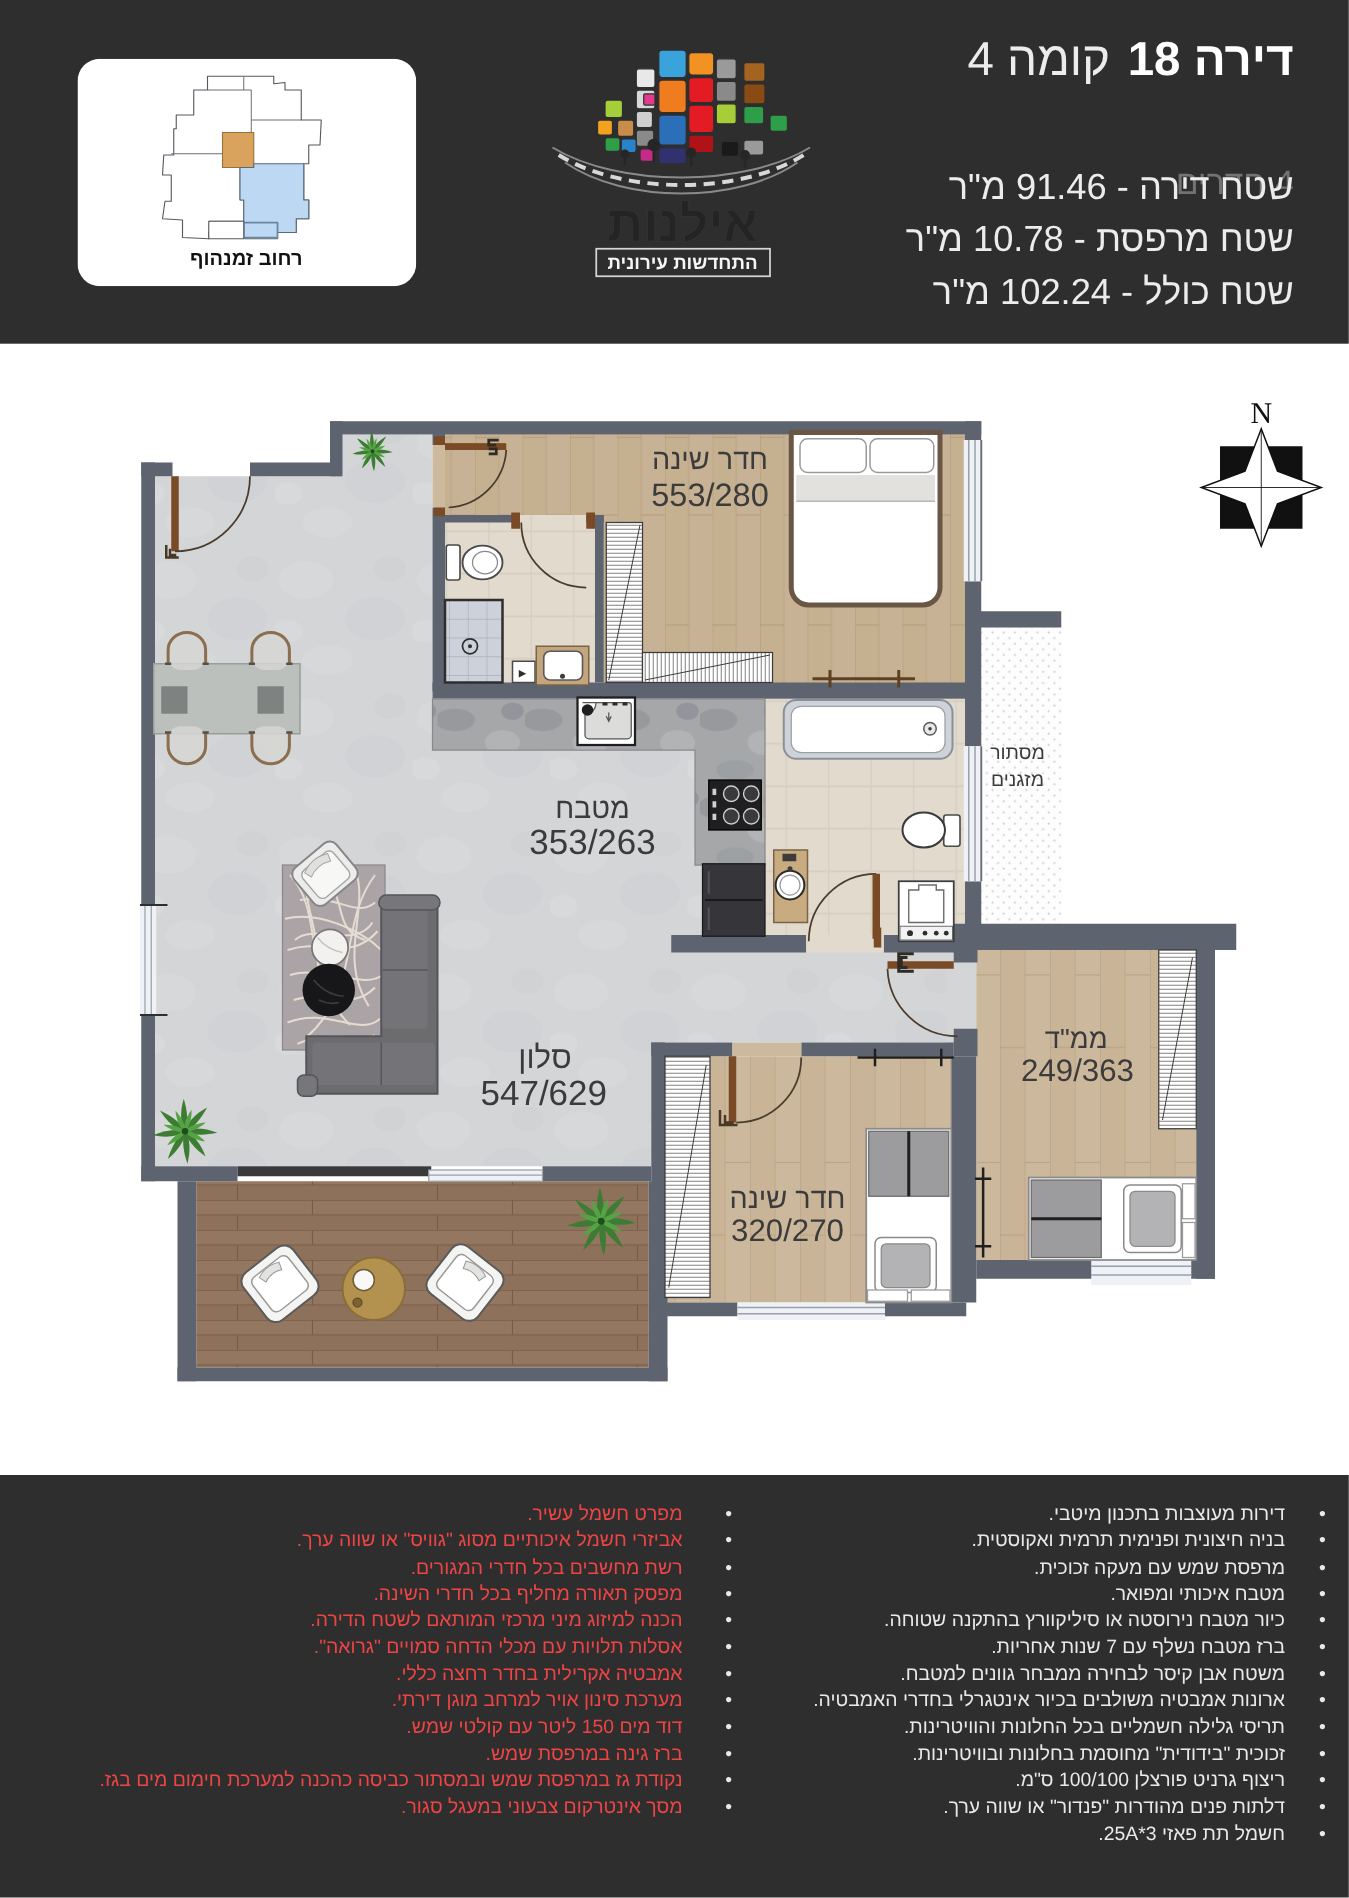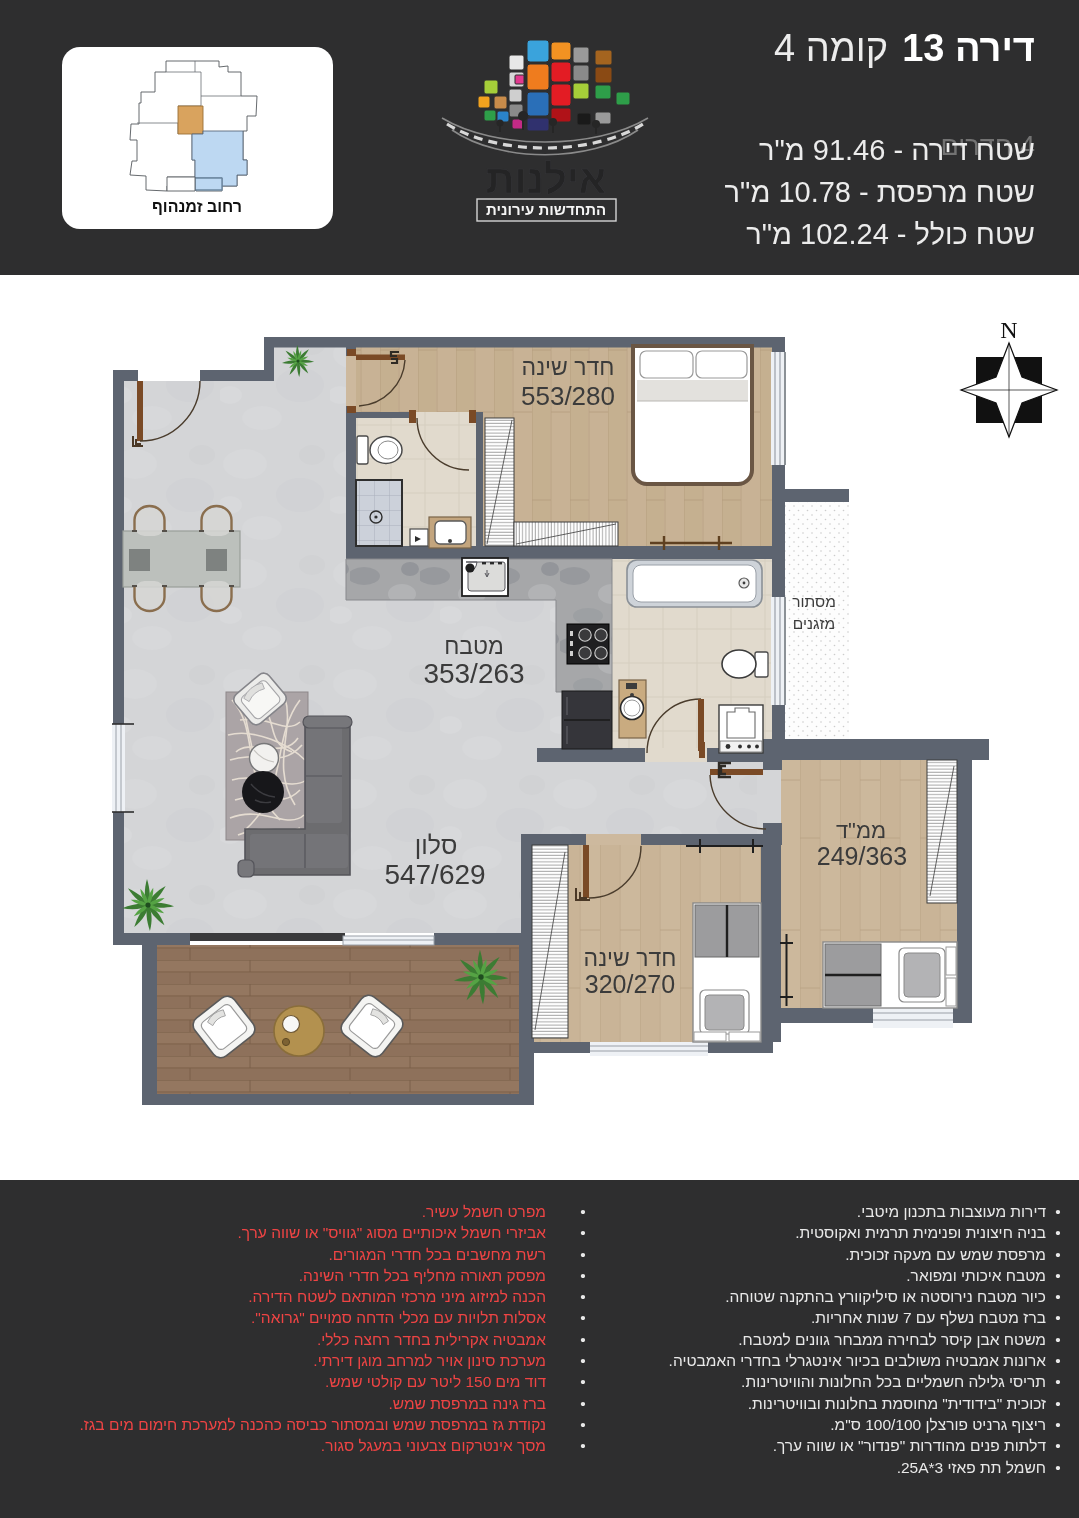--- a/index.html
+++ b/index.html
@@ -79,21 +79,21 @@
     <path d="M452 130 C 500 163, 590 163, 638 130" stroke="#8a8a8a" stroke-width="1.6"></path>
     <path d="M447 124 C 498 156, 592 156, 643 124" stroke="#d8d8d8" stroke-width="3.2" stroke-dasharray="9 6"></path>
   </g>
 
   <text x="546" y="193" font-size="40" font-weight="bold" fill="#242425" stroke="#36363a" stroke-width="0.5" text-anchor="middle">אילנות</text>
 
   <rect x="477" y="199" width="139" height="22" fill="none" stroke="#d5d5d5" stroke-width="1.4"></rect>
   <text x="546" y="215" font-size="15" font-weight="bold" fill="#f5f5f5" text-anchor="middle">התחדשות עירונית</text>
 </svg>
 
-<div class="abs" style="right:44px;top:27px;direction:rtl;color:#fff;font-size:38px;white-space:nowrap;"><b>דירה 13</b><span style="display:inline-block;width:14px;"></span><span style="font-weight:normal;color:#ececec;">קומה 4</span></div>
+<div class="abs" style="right:44px;top:27px;direction:rtl;color:#fff;font-size:38px;white-space:nowrap;"><b>דירה 18</b><span style="display:inline-block;width:14px;"></span><span style="font-weight:normal;color:#ececec;">קומה 4</span></div>
 
 <div class="abs" style="right:44px;top:91px;direction:rtl;color:#737373;font-size:27px;white-space:nowrap;margin-top:40px;">4 חדרים</div>
 
 <div class="abs" style="right:44px;top:134px;direction:rtl;color:#ececec;font-size:29px;white-space:nowrap;">שטח דירה - 91.46 מ"ר</div>
 
 <div class="abs" style="right:44px;top:176px;direction:rtl;color:#ececec;font-size:29px;white-space:nowrap;">שטח מרפסת - 10.78 מ"ר</div>
 
 <div class="abs" style="right:44px;top:218px;direction:rtl;color:#ececec;font-size:29px;white-space:nowrap;">שטח כולל - 102.24 מ"ר</div>
 
 <svg class="abs" style="left:0;top:275px;" width="1079" height="905" viewBox="0 275 1079 905">
@@ -644,21 +644,21 @@
   <text x="1009" y="338" font-size="24" font-family="Liberation Serif, serif" fill="#111" text-anchor="middle">N</text>
   <path d="M976 357 L1042 357 L1042 423 L976 423 Z" fill="#111"></path>
   <path d="M1009 343 L1022 377 L1057 390 L1022 403 L1009 437 L996 403 L961 390 L996 377 Z" fill="#ffffff" stroke="#111" stroke-width="1.2"></path>
   <line x1="1009" y1="343" x2="1009" y2="437" stroke="#111" stroke-width="0.7"></line>
   <line x1="961" y1="390" x2="1057" y2="390" stroke="#111" stroke-width="0.7"></line>
 </g>
 </svg>
 
 <div class="abs" style="left:0;top:1180px;width:1079px;height:338px;background:#2e2e2f;"></div>
 
-<div class="abs" style="right:33px;top:1201px;direction:rtl;color:#e9e9e9;font-size:15.5px;line-height:21.3px;text-align:right;white-space:nowrap;">
+<div class="abs" style="right:51px;top:1201px;direction:rtl;color:#e9e9e9;font-size:15.5px;line-height:21.3px;text-align:right;white-space:nowrap;">
 דירות מעוצבות בתכנון מיטבי.<br>
 בניה חיצונית ופנימית תרמית ואקוסטית.<br>
 מרפסת שמש עם מעקה זכוכית.<br>
 מטבח איכותי ומפואר.<br>
 כיור מטבח נירוסטה או סיליקוורץ בהתקנה שטוחה.<br>
 ברז מטבח נשלף עם 7 שנות אחריות.<br>
 משטח אבן קיסר לבחירה ממבחר גוונים למטבח.<br>
 ארונות אמבטיה משולבים בכיור אינטגרלי בחדרי האמבטיה.<br>
 תריסי גלילה חשמליים בכל החלונות והוויטרינות.<br>
 זכוכית "בידודית" מחוסמת בחלונות ובוויטרינות.<br>

